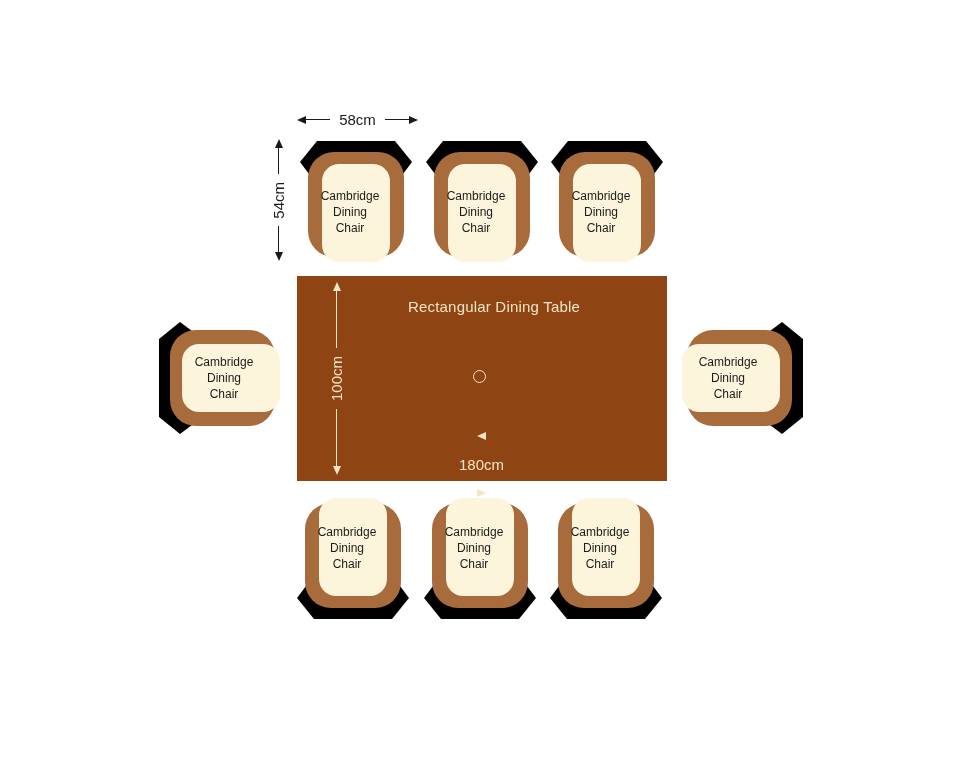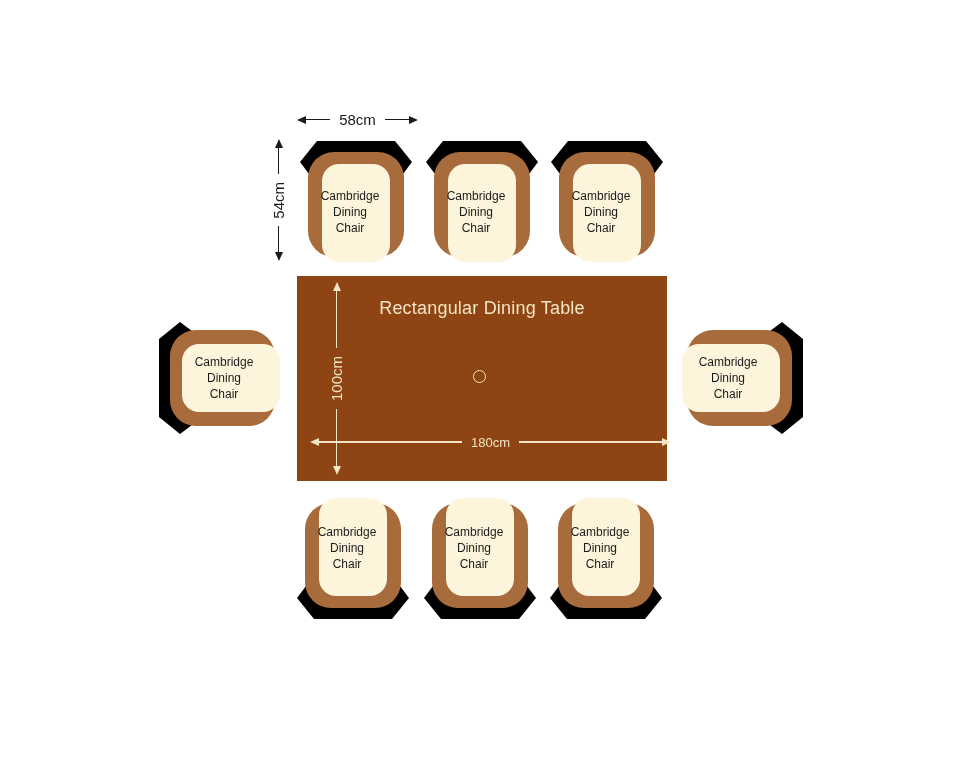--- a/index.html
+++ b/index.html
@@ -1,22 +1,22 @@
 <!DOCTYPE html>
 <html><head>
 <meta charset="utf-8">
 <style>
   html,body{margin:0;padding:0;background:#ffffff;}
   body{font-family:"Liberation Sans", sans-serif;}
   .canvas{position:relative;width:960px;height:768px;background:#ffffff;overflow:hidden;}
 
   
   .table{position:absolute;left:297px;top:276px;width:370px;height:205px;background:#8E4513;}
-  .table-title{position:absolute;left:0;top:22px;width:100%;text-align:center;
-    color:#F2E5C4;font-size:18px;letter-spacing:.2px;}
+  .table-title{position:absolute;left:12px;top:22px;width:100%;text-align:center;
+    color:#F2E5C4;font-size:15px;letter-spacing:.2px;}
   .table-circle{position:absolute;left:176px;top:94px;width:11px;height:11px;
     border:1.5px solid #F2E5C4;border-radius:50%;}
 
   
   .dim{position:absolute;display:flex;align-items:center;}
   .dim-h{flex-direction:row;}
   .dim-v{flex-direction:column;}
   .dim-label{white-space:nowrap;}
   .dim-h .dim-label{margin:16px 9px;text-align:center;}
   .dim-v .dim-label{margin:8px 0;writing-mode:vertical-rl;transform:rotate(180deg);}
@@ -24,21 +24,21 @@
   .dline-v{flex:1;width:1.5px;background:currentColor;}
   .ah{width:0;height:0;flex:0 0 auto;}
   .ah-left{border-top:4px solid transparent;border-bottom:4px solid transparent;border-right:9px solid currentColor;}
   .ah-right{border-top:4px solid transparent;border-bottom:4px solid transparent;border-left:9px solid currentColor;}
   .ah-up{border-left:4px solid transparent;border-right:4px solid transparent;border-bottom:9px solid currentColor;}
   .ah-down{border-left:4px solid transparent;border-right:4px solid transparent;border-top:9px solid currentColor;}
 
   .dim-chair-width{left:297px;top:111px;width:121px;height:17px;color:#1A1A1A;font-size:15px;}
   .dim-chair-depth{left:270px;top:139px;width:17px;height:122px;color:#1A1A1A;font-size:15px;}
   .dim-table-depth{left:31px;top:6px;width:17px;height:193px;color:#F2E5C4;font-size:15px;}
-  .dim-table-length{left:13px;top:156px;width:361px;height:20px;color:#F2E5C4;font-size:13px;}
+  .dim-table-length{left:4px;top:156px;width:361px;height:20px;color:#F2E5C4;font-size:15px;flex-direction:column;}
 
   
   .chair{position:absolute;width:112px;height:122px;}
   .chair-h{width:122px;height:112px;}
   .chair svg{position:absolute;left:0;top:0;width:112px;height:122px;display:block;}
   .chair-h svg{left:5px;top:-5px;}
   .orient-up svg{transform:rotate(180deg);}
   .pos-left svg{transform:rotate(-90deg);}
   .pos-right svg{transform:rotate(90deg);}
   .c-body{fill:#A76B3C;}

